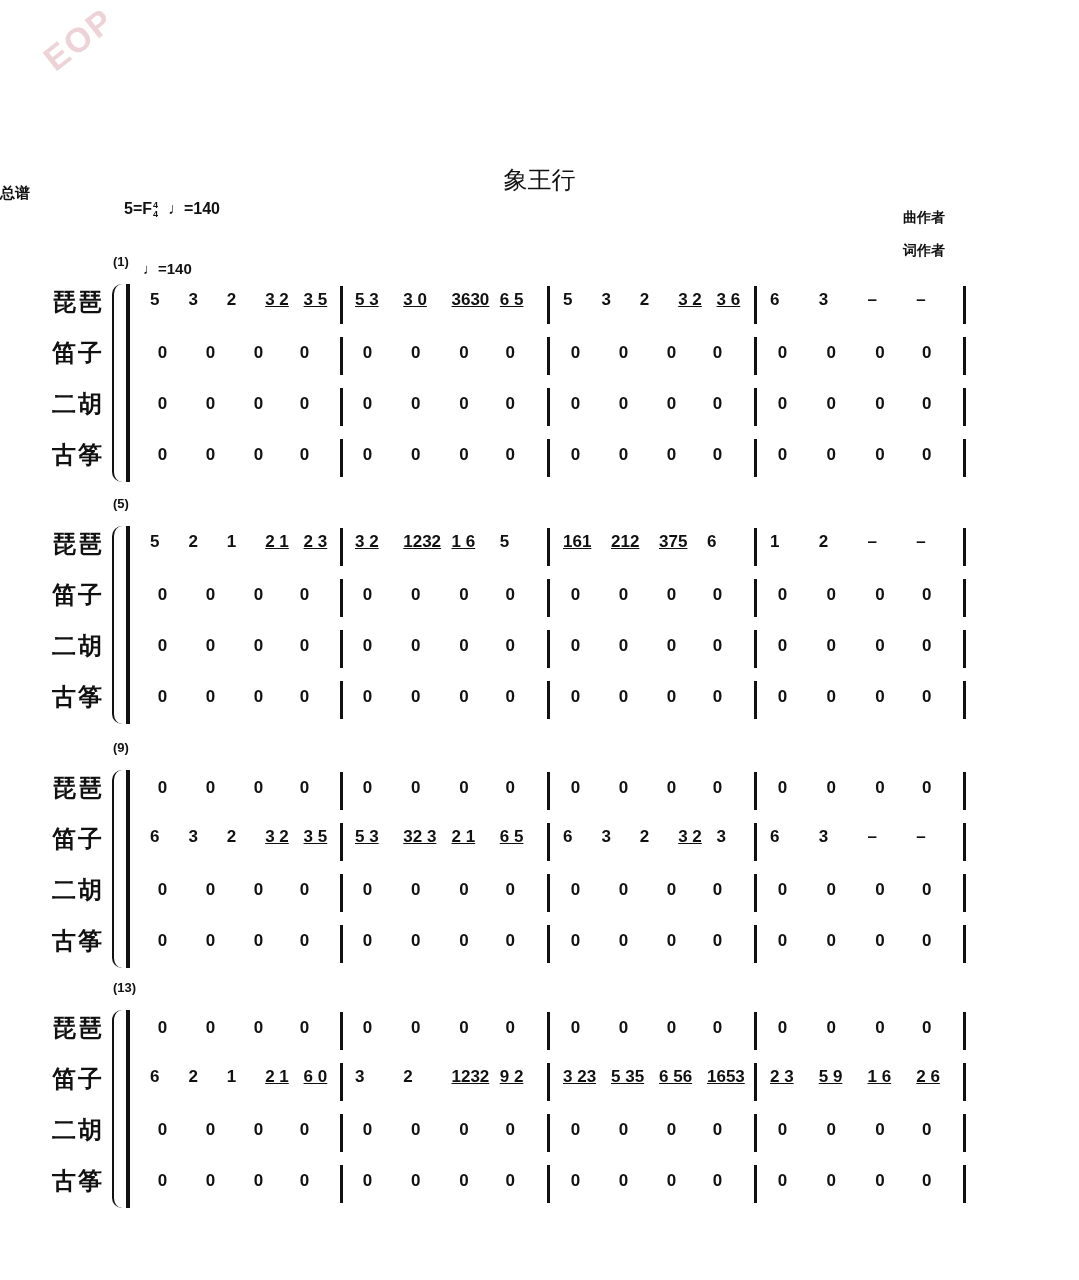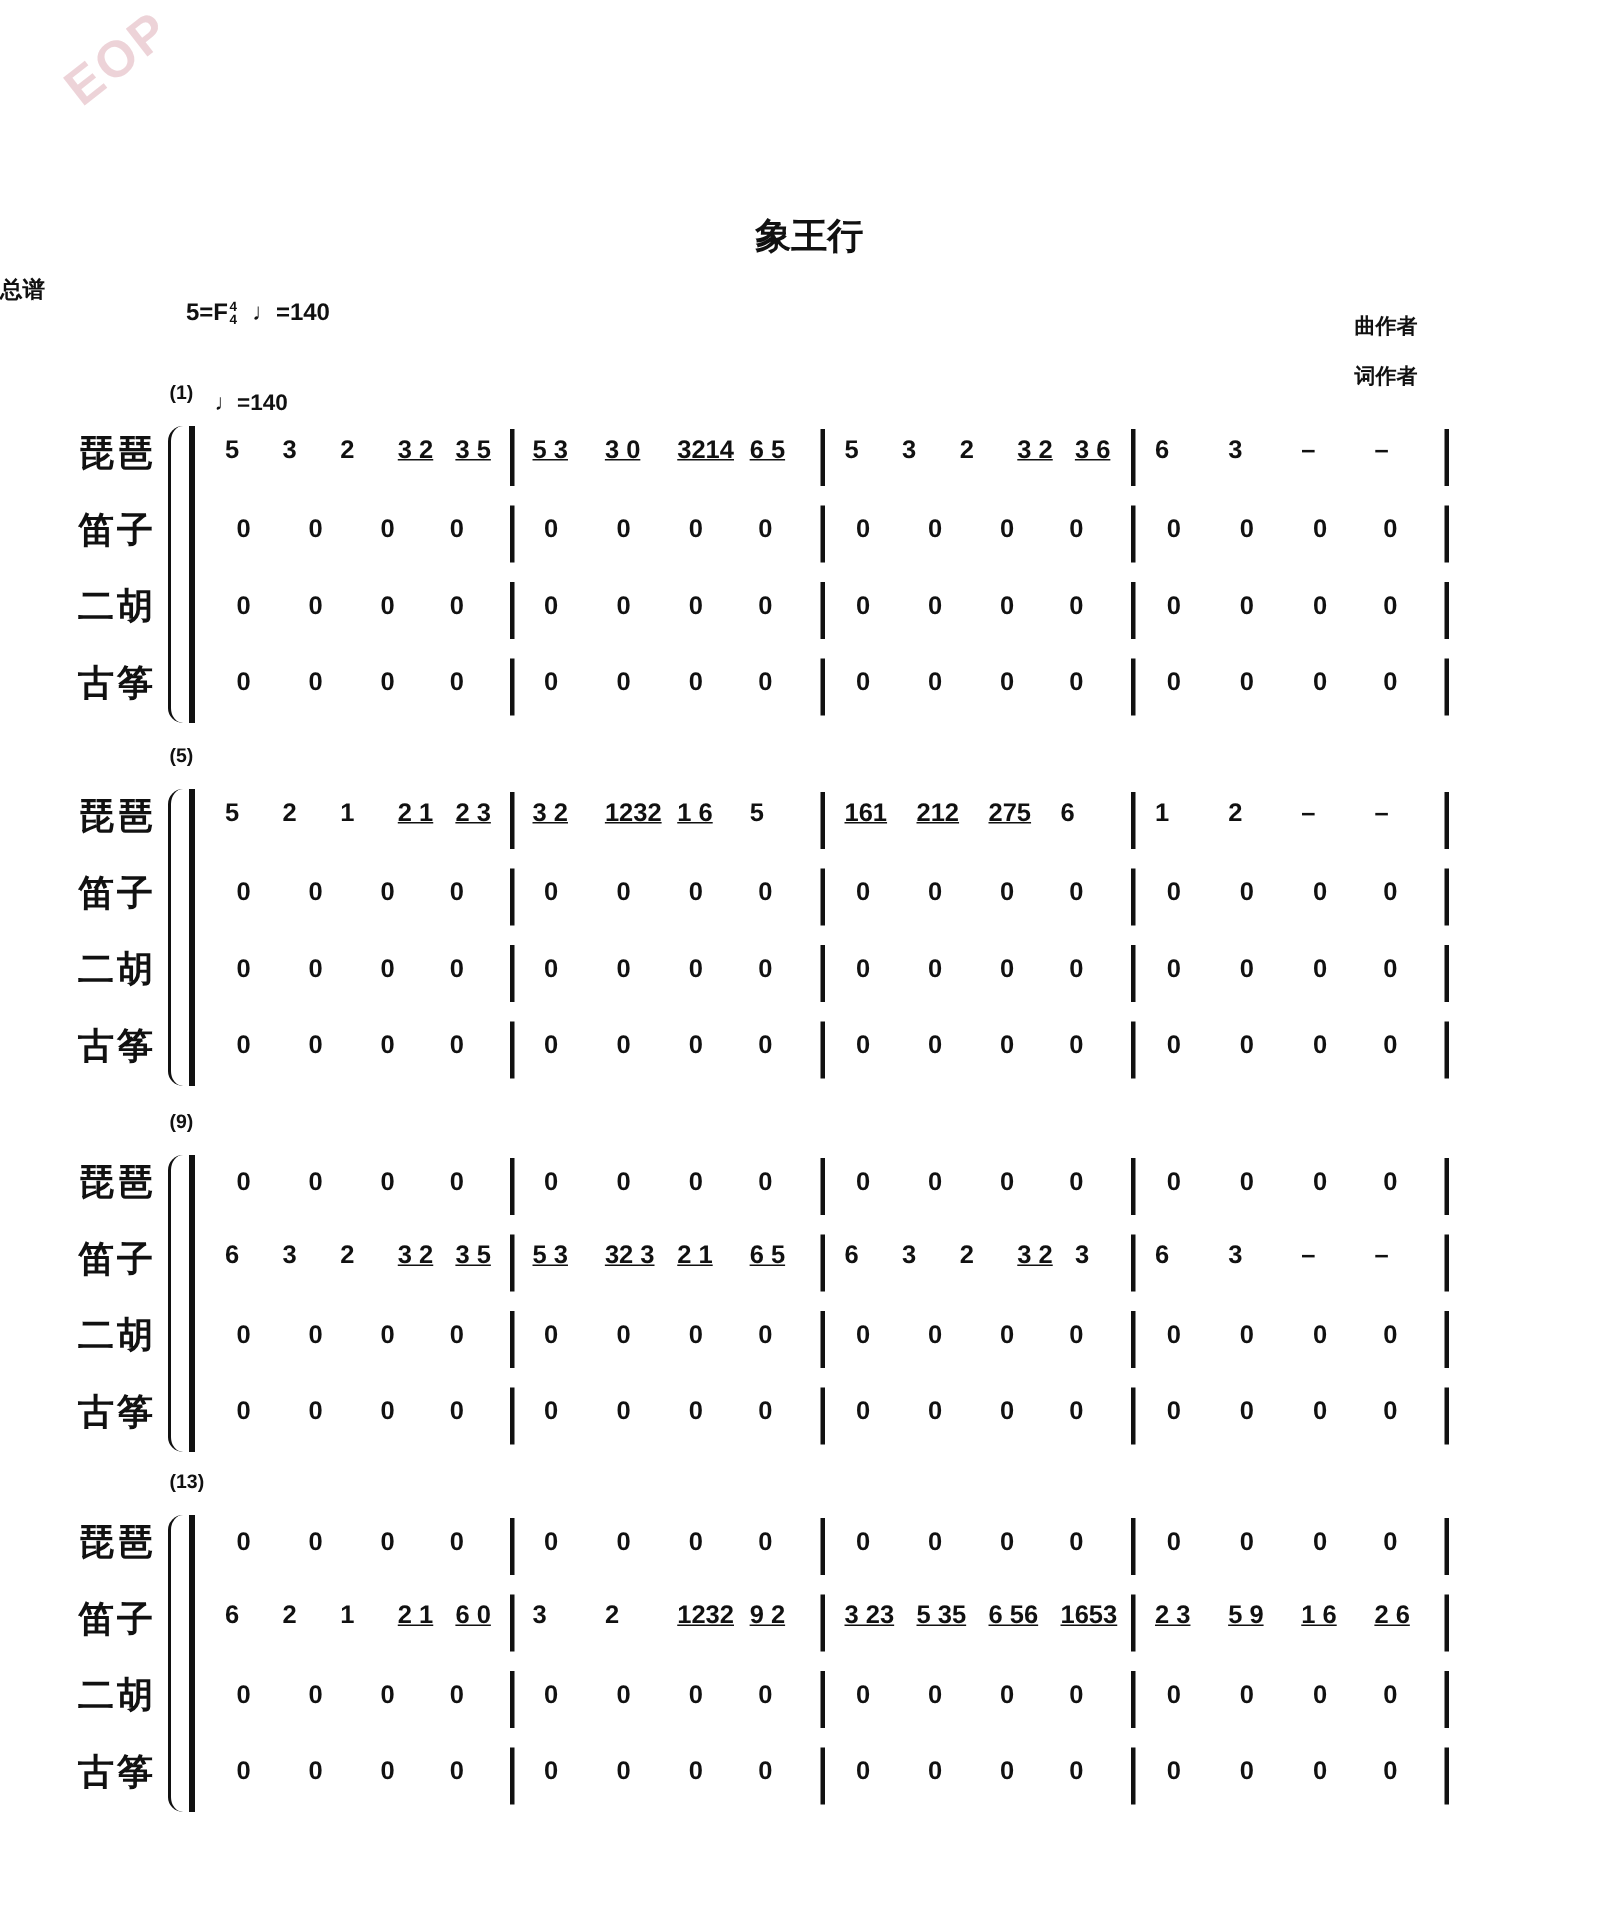--- a/index.html
+++ b/index.html
@@ -1,21 +1,21 @@
 <!DOCTYPE html>
 <html><head>
 <meta charset="utf-8">
 <style>
   html, body { margin:0; padding:0; background:#ffffff; }
   body { width:1079px; height:1280px; position:relative; overflow:hidden;
          font-family:"Liberation Sans", sans-serif; color:#111; }
   .watermark { position:absolute; left:40px; top:20px; transform:rotate(-38deg);
                color:#e9c9cf; font-size:34px; font-weight:bold; letter-spacing:2px; opacity:.8; }
-  .title { position:absolute; left:0; right:0; top:141px; text-align:center;
-           font-family:"DejaVu Serif", serif; font-size:24px; font-weight:bold; }
+  .title { position:absolute; left:0; right:0; top:164px; text-align:center;
+           font-family:"DejaVu Serif", serif; font-size:24px; font-weight:normal; }
   .subtitle { position:absolute; left:0; right:0; top:184px; 
               font-family:"DejaVu Serif", serif; font-size:15px; font-weight:bold; }
   .keysig { position:absolute; left:124px; top:200px; font-size:16px; font-weight:bold; }
   .keysig .frac { display:inline-block; vertical-align:middle; font-size:9px; line-height:9px; text-align:center; margin:0 1px; }
   .composer { position:absolute; left:903px; top:209px; font-family:"DejaVu Serif", serif; font-size:14px; font-weight:bold; }
   .lyricist { position:absolute; left:903px; top:242px; font-family:"DejaVu Serif", serif; font-size:14px; font-weight:bold; }
 
   .system { position:absolute; left:0; width:1079px; }
   .sys-num { position:absolute; left:113px; font-size:13px; font-weight:bold; }
   .tempo-mark { position:absolute; left:143px; top:-4px; font-size:15px; font-weight:bold; }
@@ -48,21 +48,21 @@
       <div class="sys-line" style="top: 4px; height: 198px;"></div>
       <div class="inst-name" style="top: 6px;">琵琶</div>
       <div class="note" style="left: 150px; top: 10px; text-decoration: none;">5</div>
       <div class="note" style="left: 188.4px; top: 10px; text-decoration: none;">3</div>
       <div class="note" style="left: 226.8px; top: 10px; text-decoration: none;">2</div>
       <div class="note" style="left: 265.2px; top: 10px; text-decoration: underline;">3 2</div>
       <div class="note" style="left: 303.6px; top: 10px; text-decoration: underline;">3 5</div>
       <div class="barline" style="left: 340px; top: 6px; height: 38px;"></div>
       <div class="note" style="left: 355px; top: 10px; text-decoration: underline;">5 3</div>
       <div class="note" style="left: 403.25px; top: 10px; text-decoration: underline;">3 0</div>
-      <div class="note" style="left: 451.5px; top: 10px; text-decoration: underline;">3214</div>
+      <div class="note" style="left: 451.5px; top: 10px; text-decoration: underline;">3630</div>
       <div class="note" style="left: 499.75px; top: 10px; text-decoration: underline;">6 5</div>
       <div class="barline" style="left: 547px; top: 6px; height: 38px;"></div>
       <div class="note" style="left: 563px; top: 10px; text-decoration: none;">5</div>
       <div class="note" style="left: 601.4px; top: 10px; text-decoration: none;">3</div>
       <div class="note" style="left: 639.8px; top: 10px; text-decoration: none;">2</div>
       <div class="note" style="left: 678.2px; top: 10px; text-decoration: underline;">3 2</div>
       <div class="note" style="left: 716.6px; top: 10px; text-decoration: underline;">3 6</div>
       <div class="barline" style="left: 754px; top: 6px; height: 38px;"></div>
       <div class="note" style="left: 770px; top: 10px; text-decoration: none;">6</div>
       <div class="note" style="left: 818.75px; top: 10px; text-decoration: none;">3</div>
@@ -144,21 +144,21 @@
       <div class="note" style="left: 265.2px; top: 10px; text-decoration: underline;">2 1</div>
       <div class="note" style="left: 303.6px; top: 10px; text-decoration: underline;">2 3</div>
       <div class="barline" style="left: 340px; top: 6px; height: 38px;"></div>
       <div class="note" style="left: 355px; top: 10px; text-decoration: underline;">3 2</div>
       <div class="note" style="left: 403.25px; top: 10px; text-decoration: underline;">1232</div>
       <div class="note" style="left: 451.5px; top: 10px; text-decoration: underline;">1 6</div>
       <div class="note" style="left: 499.75px; top: 10px; text-decoration: none;">5</div>
       <div class="barline" style="left: 547px; top: 6px; height: 38px;"></div>
       <div class="note" style="left: 563px; top: 10px; text-decoration: underline;">161</div>
       <div class="note" style="left: 611px; top: 10px; text-decoration: underline;">212</div>
-      <div class="note" style="left: 659px; top: 10px; text-decoration: underline;">275</div>
+      <div class="note" style="left: 659px; top: 10px; text-decoration: underline;">375</div>
       <div class="note" style="left: 707px; top: 10px; text-decoration: none;">6</div>
       <div class="barline" style="left: 754px; top: 6px; height: 38px;"></div>
       <div class="note" style="left: 770px; top: 10px; text-decoration: none;">1</div>
       <div class="note" style="left: 818.75px; top: 10px; text-decoration: none;">2</div>
       <div class="dash" style="left: 867.5px; top: 10px; text-decoration: none;">–</div>
       <div class="dash" style="left: 916.25px; top: 10px; text-decoration: none;">–</div>
       <div class="barline" style="left: 963px; top: 6px; height: 38px;"></div>
       <div class="inst-name" style="top: 57px;">笛子</div>
       <div class="note" style="left: 157.68px; top: 63px;">0</div>
       <div class="note" style="left: 205.68px; top: 63px;">0</div>

